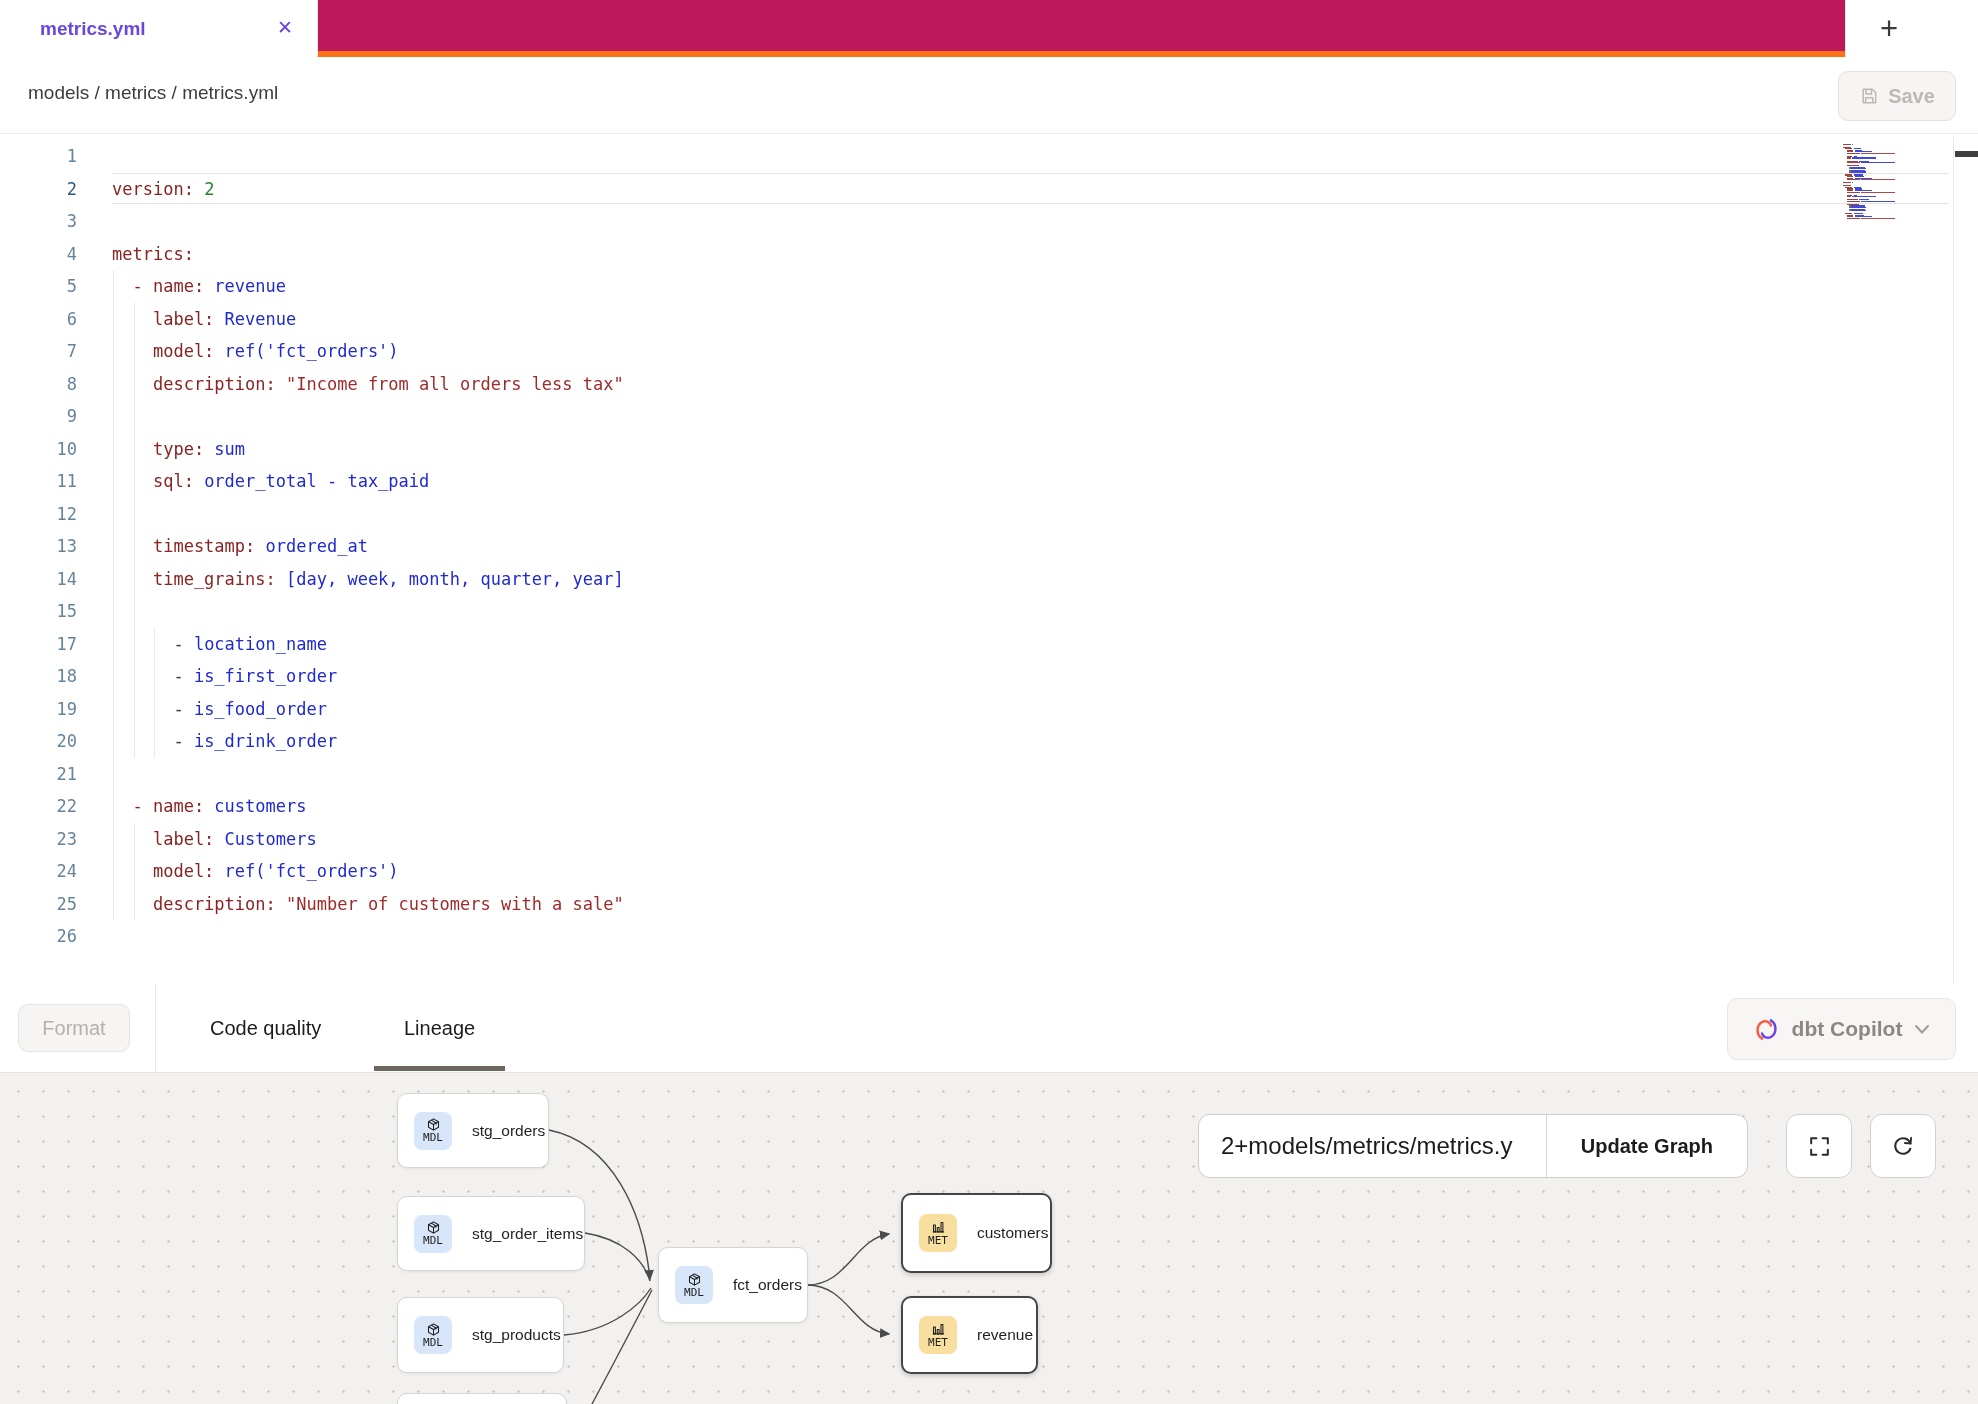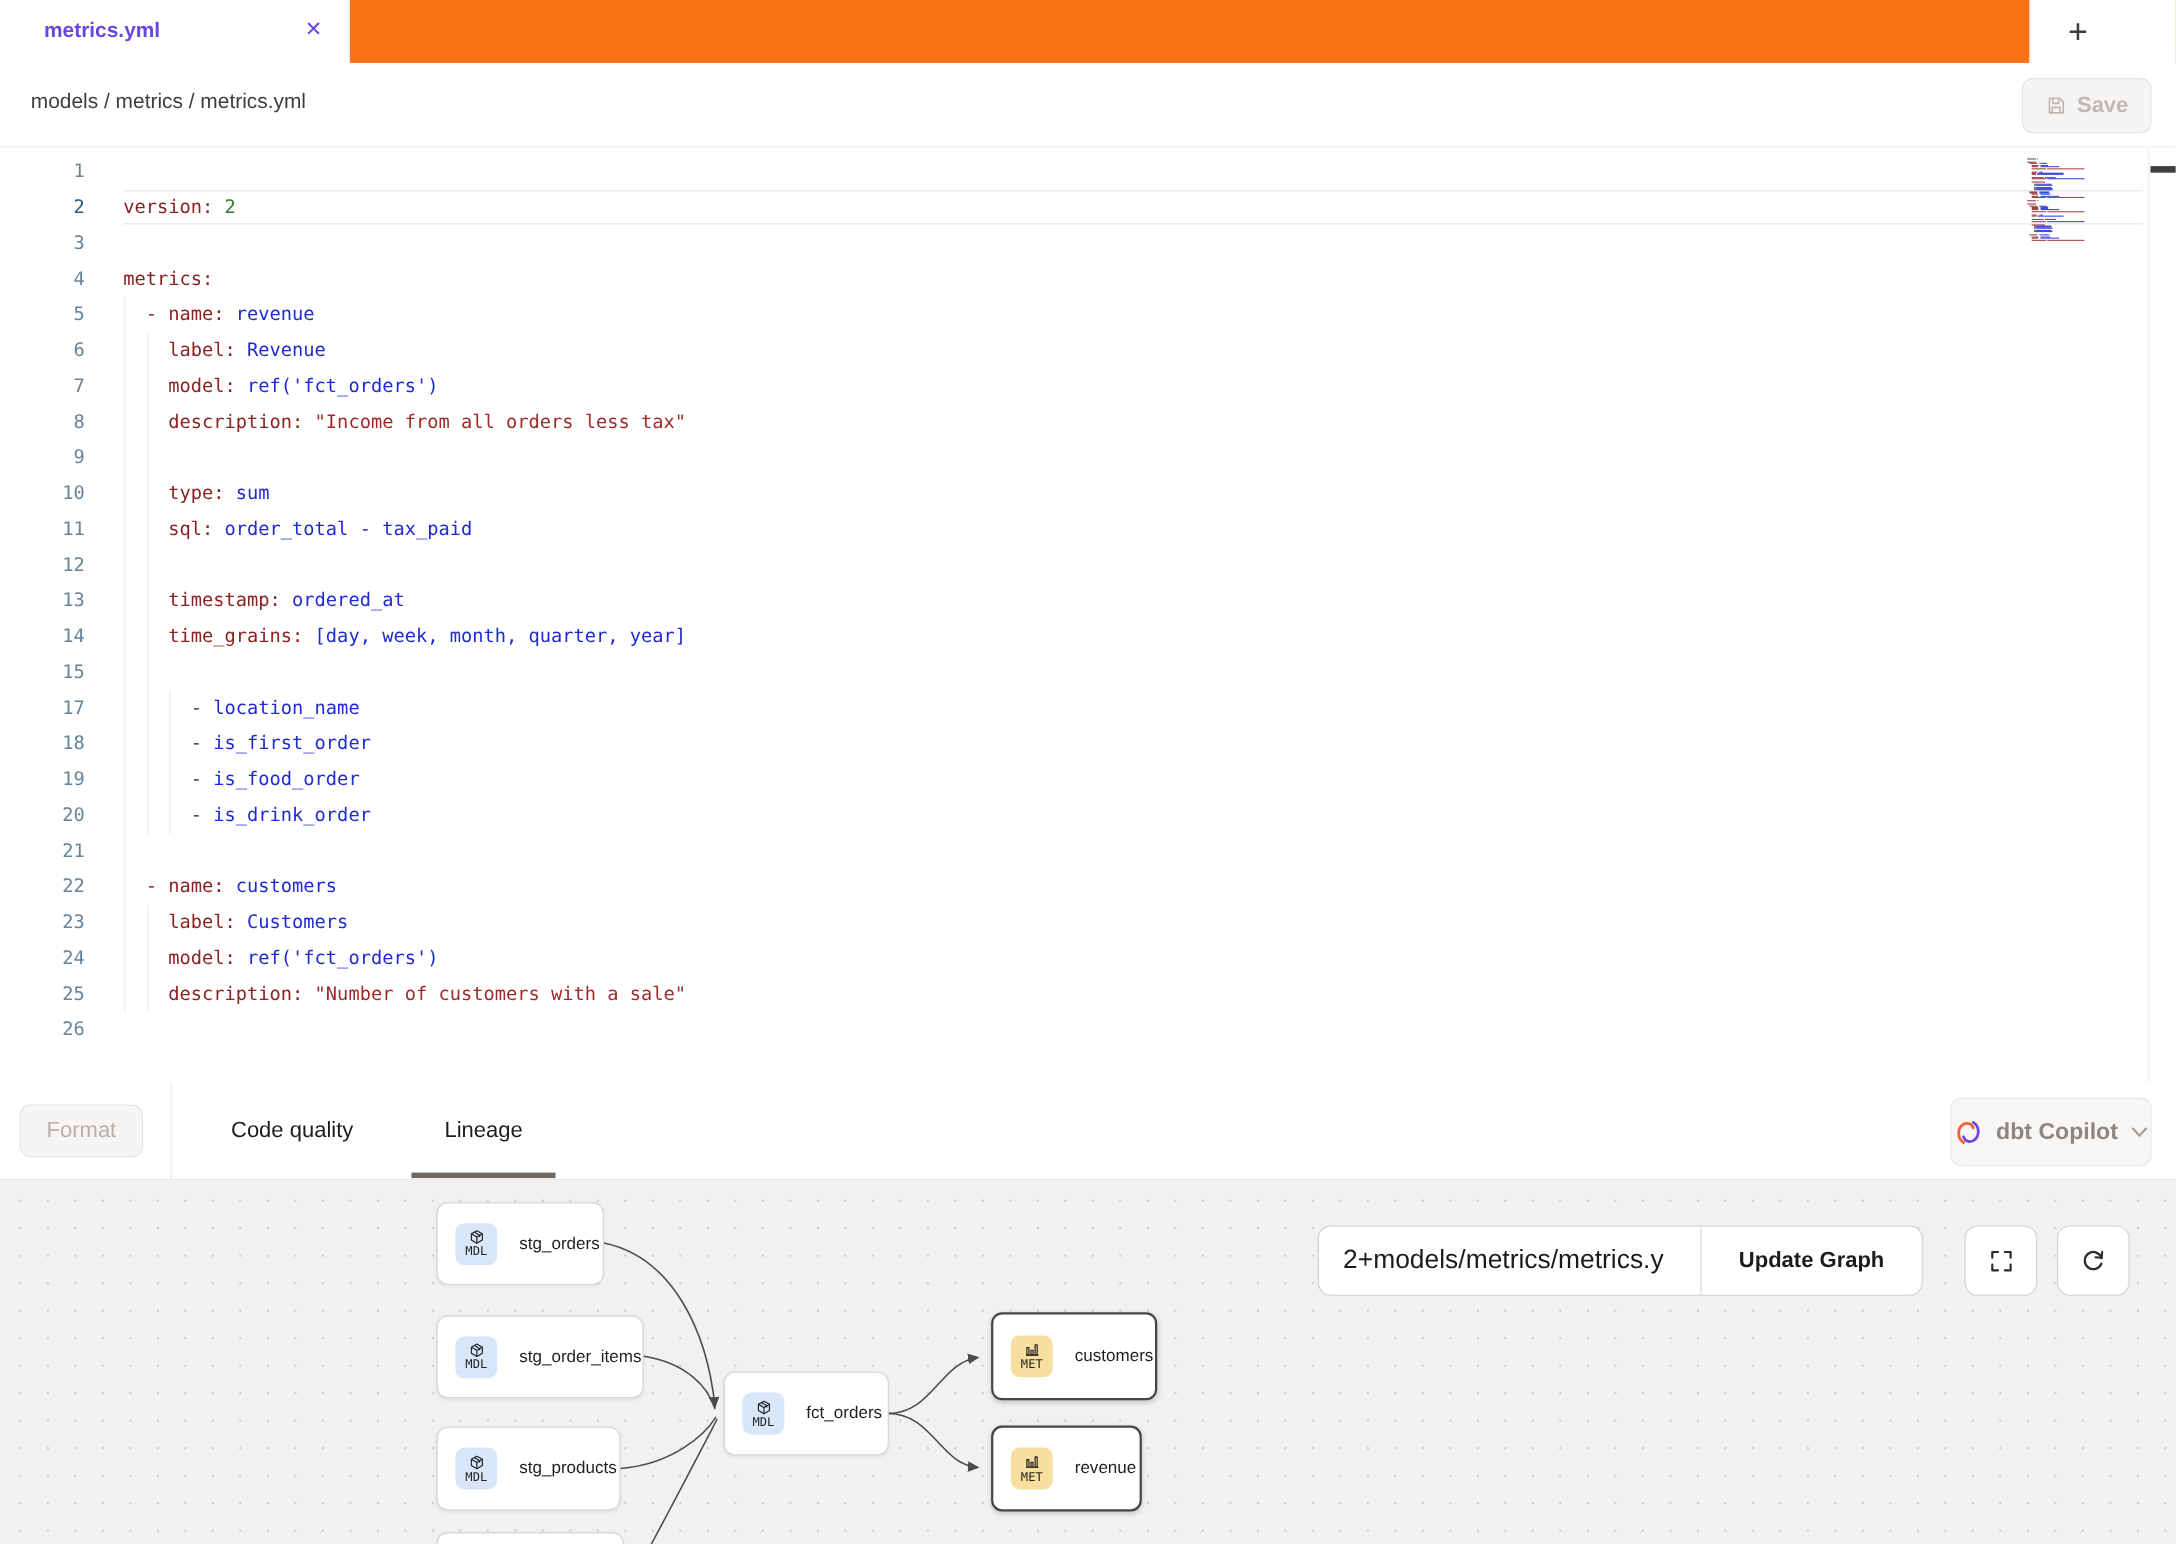--- a/index.html
+++ b/index.html
@@ -1,21 +1,21 @@
 <!DOCTYPE html>
 <html><head>
 <meta charset="utf-8">
 <style>
   * { margin:0; padding:0; box-sizing:border-box; }
   html,body { width:1978px; height:1404px; overflow:hidden; background:#fff;
     font-family:"Liberation Sans", sans-serif; color:#1f1f1f; }
 
   
   #tabbar { position:absolute; left:0; top:0; width:1978px; height:57px;
-    background:#f97316; border-bottom:1px solid #f97316; }
+    background:#be185d; border-bottom:6px solid #f97316; }
   #active-tab { position:absolute; left:0; top:0; width:318px; height:58px;
     background:#fff; border-right:1px solid #e8e7e5; z-index:2;
     display:flex; align-items:center; padding:0 0 0 40px; cursor:pointer; }
   #active-tab .title { color:#6747e0; font-size:19px; font-weight:600; }
   #tab-close { position:absolute; right:24px; top:14px; color:#6747e0; font-size:19px;
     font-weight:400; cursor:pointer; line-height:28px; }
   #plus-zone { position:absolute; right:0; top:0; width:133px; height:58px; background:#fff;
     border-left:1px solid #e8e7e5; z-index:2; display:flex; align-items:center; }
   #plus-btn { font-size:31px; font-weight:300; color:#3b3b3b; margin-left:34px; cursor:pointer; line-height:30px;}
 
@@ -55,21 +55,21 @@
   #format-btn { position:absolute; left:18px; top:20px; width:112px; height:48px;
     background:#f6f5f4; border:1px solid #e5e3e0; border-radius:10px;
     color:#b5b0aa; font-size:20px; display:flex; align-items:center; justify-content:center; }
   #panel-sep { position:absolute; left:155px; top:0; height:88px; border-left:1px solid #e9e8e6; }
   .ptab { position:absolute; top:0; height:88px; display:flex; align-items:center;
     font-size:20px; font-weight:500; color:#1c1c1c; cursor:pointer; }
   #tab-codequality { left:210px; }
   #tab-lineage { left:404px; }
   #tab-lineage::after { content:""; position:absolute; left:-30px; right:-30px; bottom:1px;
     height:5px; background:#6e675f; }
-  #copilot-btn { position:absolute; right:22px; top:14px; width:183px; height:62px;
+  #copilot-btn { position:absolute; right:22px; top:14px; width:229px; height:62px;
     background:#f7f6f5; border:1px solid #e8e6e3; border-radius:10px;
     display:flex; align-items:center; justify-content:center; gap:12px; cursor:pointer; }
   #copilot-btn .lbl { color:#8d8780; font-size:21px; font-weight:600; }
 
   
   #canvas { position:absolute; left:0; top:1073px; width:1978px; height:331px;
     background-color:#f2f1ef;
     background-image:radial-gradient(circle, #cfccc7 1.1px, transparent 1.45px);
     background-size:25px 25px; background-position:6px 6px; overflow:hidden;padding-left:32px; }
   #edges { position:absolute; left:0; top:0; }

